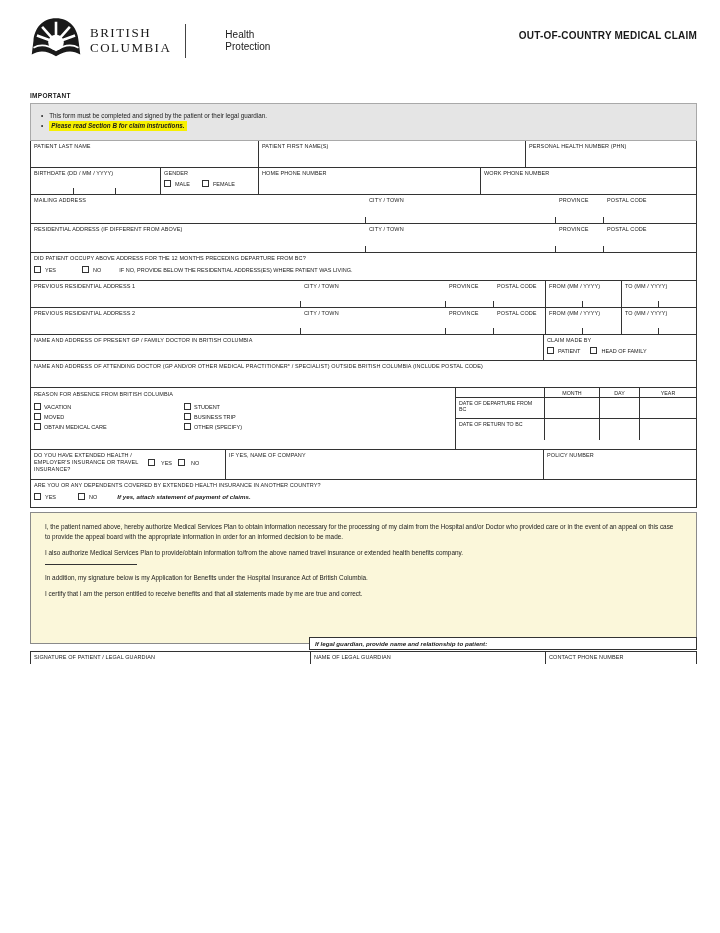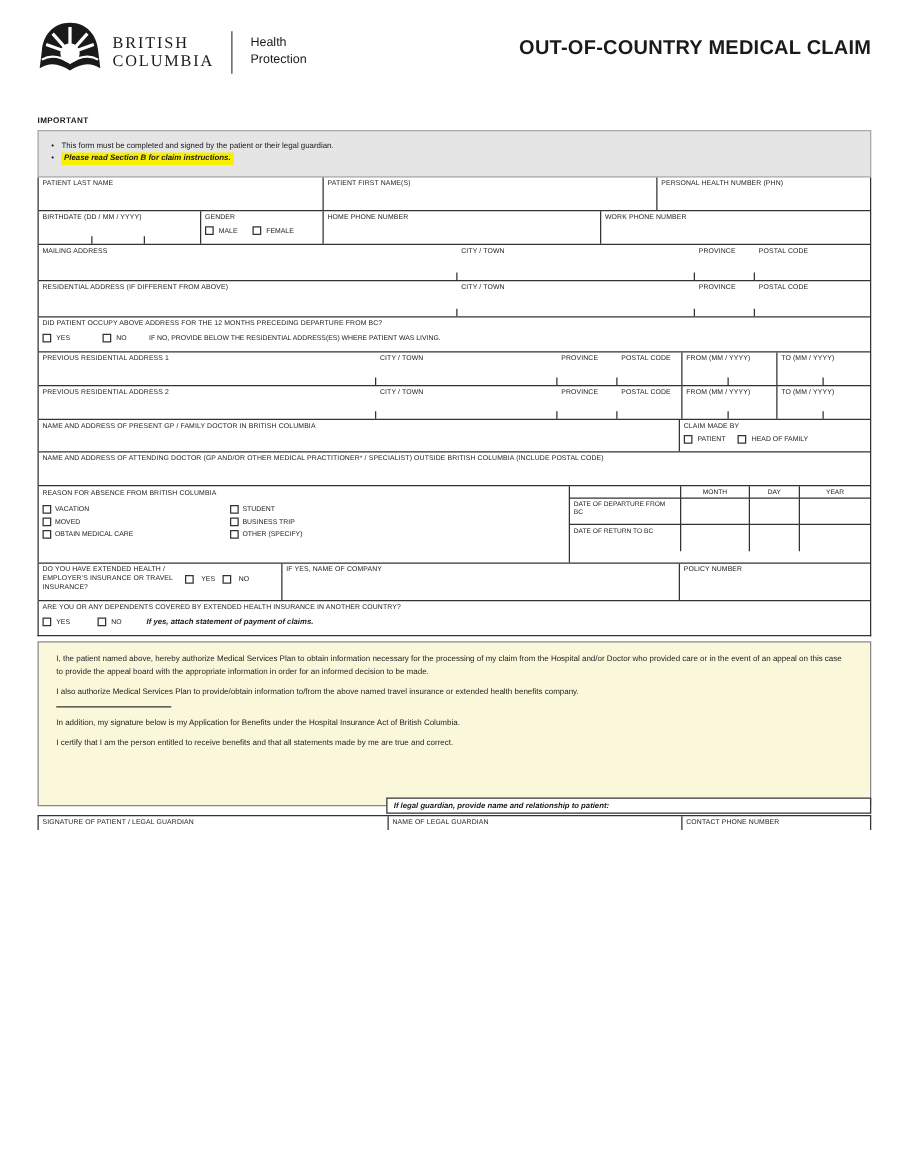--- a/index.html
+++ b/index.html
@@ -6,22 +6,22 @@
   html,body { background:#fff; }
   body { font-family:"Liberation Sans", sans-serif; color:#1a1a1a; }
   .page { position:relative; width:720px; height:664px; background:#fff; overflow:hidden; }
   .content { position:absolute; left:30px; top:0; width:667px; }
 
   
   .header { display:flex; justify-content:space-between; align-items:flex-start; margin-top:16px; }
   .brand { display:flex; align-items:center; gap:8px; }
   .brand-name { font-family:"Liberation Serif", serif; font-size:13px; letter-spacing:1.5px; color:#1a1a1a; line-height:1.15; }
   .brand-divider { width:1px; height:34px; background:#444; margin:0 6px; }
-  .brand-sub { font-size:10px; line-height:1.25; color:#1a1a1a; }
-  .doc-title { font-size:16px; font-weight:bold; letter-spacing:.2px; margin-top:14px; }
+  .brand-sub { font-size:10px; line-height:1.25; color:#1a1a1a;margin-left:25px; }
+  .doc-title { font-size:10px; font-weight:bold; letter-spacing:.2px; margin-top:14px; }
 
   
   .imp-heading { font-size:6.5px; font-weight:bold; margin-top:26px; letter-spacing:.3px; }
   .imp-box { margin-top:4px; background:#e5e5e5; border:1px solid #a9a9a9; padding:7px 10px 9px 10px; }
   .bullet { display:flex; gap:6px; font-size:6.3px; line-height:1.6; }
   .bullet .dot { font-size:6.3px; }
   .hl { background:#f7f000; font-weight:bold; font-style:italic; padding:0 2px; }
 
   
   .section-bar { margin-top:22px; background:#111; color:#fff; font-weight:bold; font-size:8px; letter-spacing:.4px; padding:3px 5px; }

